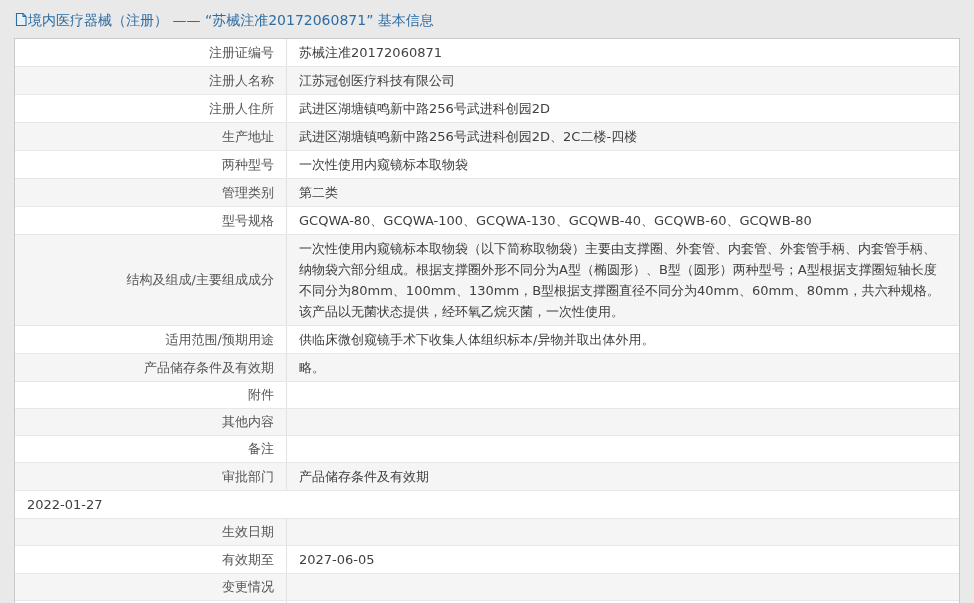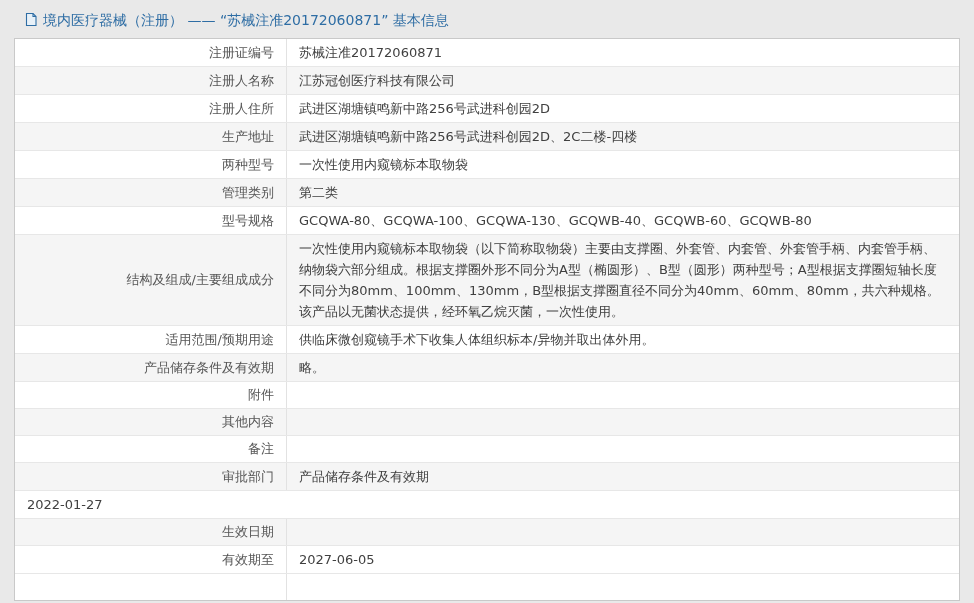--- a/index.html
+++ b/index.html
@@ -8,22 +8,21 @@
     width: 974px; height: 603px;
     background: #e9e9e9;
     font-family: "DejaVu Sans", "Liberation Sans", sans-serif;
     font-size: 13px;
     color: #404040;
     overflow: hidden;
   }
   .page-header {
     display: flex;
     align-items: center;
-    gap: 5px;
-    padding: 11px 14px 8px 24px;
+    padding: 11px 14px 8px 14px;
     color: #2e6da4;
     font-size: 14px;
     white-space: nowrap;
   }
   .doc-icon { flex: 0 0 auto; display: inline-block; margin-top: 1px; }
   .info-table {
     margin: 0 14px;
     background: #ffffff;
     border: 1px solid #c9c9c9;
   }
@@ -215,20 +214,28 @@
 
   <div class="row">
     <div class="cell-label">
       <span class="label-text">有效期至</span>
     </div>
     <div class="cell-value">
       <span class="value-text">2027-06-05</span>
     </div>
   </div>
 
+  <div class="row alt">
+    <div class="cell-label">
+      <span class="label-text">变更情况</span>
+    </div>
+    <div class="cell-value">
+      <span class="value-text"></span>
+    </div>
+  </div>
 
   <div class="row">
     <div class="cell-label">
       
     </div>
     <div class="cell-value"></div>
   </div>
 </div>
 
 </body></html>

